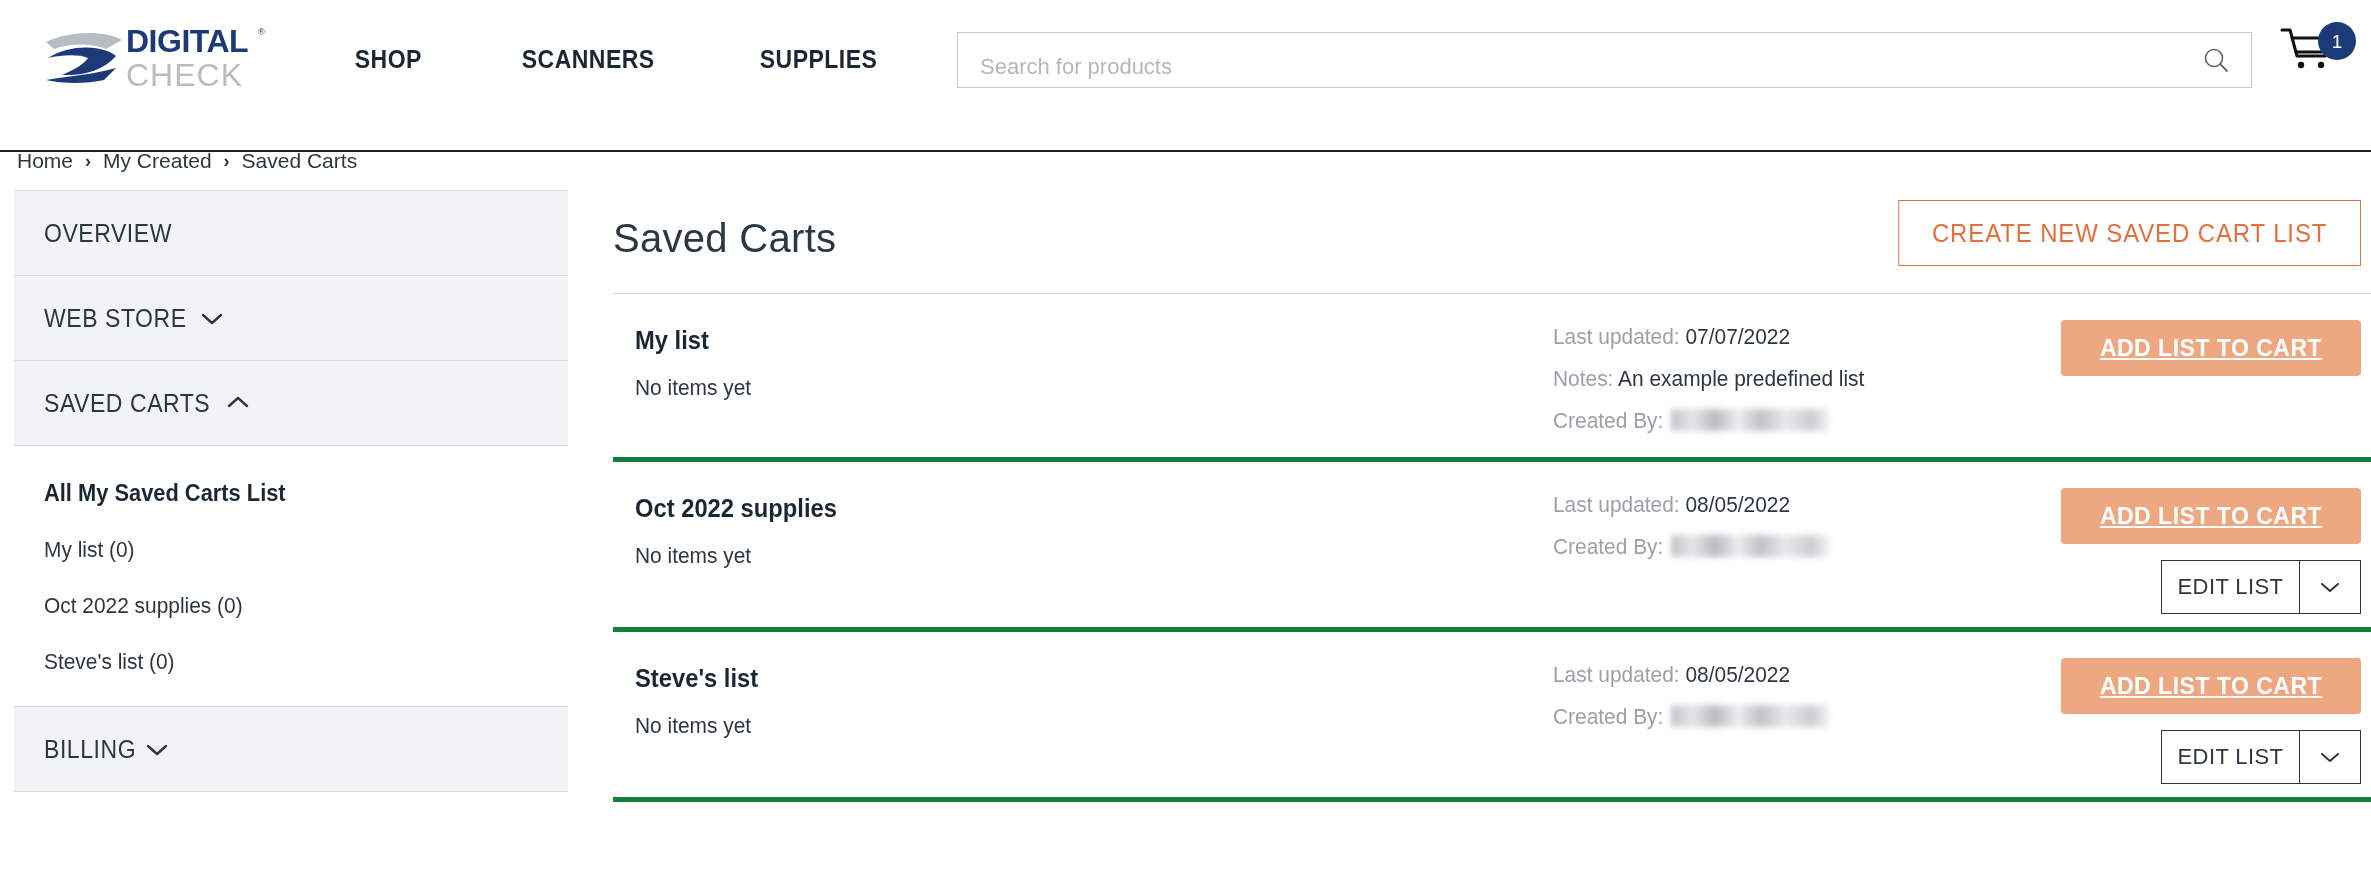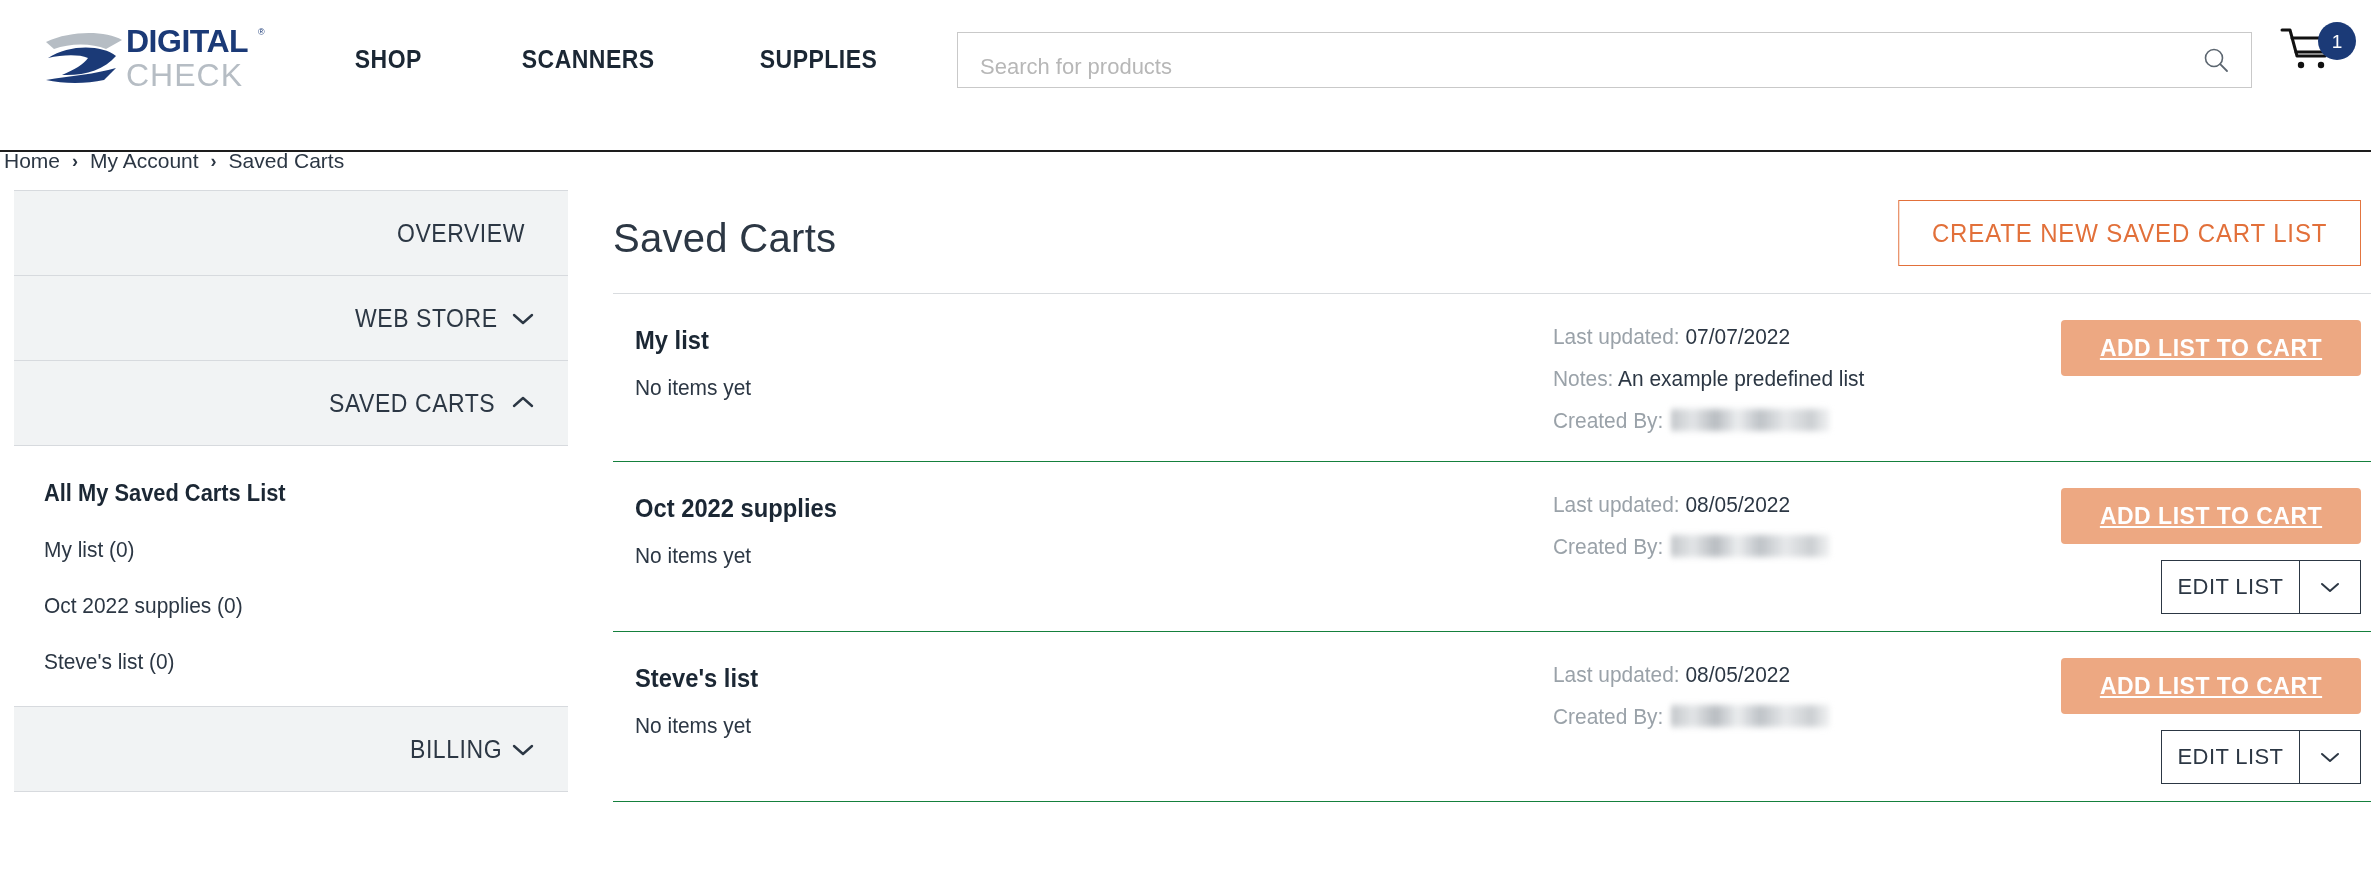--- a/index.html
+++ b/index.html
@@ -118,21 +118,21 @@
   }
 
   
   .breadcrumb {
     position: absolute;
     left: 0;
     top: 141px;
     height: 40px;
     display: flex;
     align-items: center;
-    padding-left: 4px;
+    padding-left: 17px;
     font-size: 21px;
     color: #2c3744;
   }
   .crumb { color: #2c3744; text-decoration: none; cursor: pointer; white-space: nowrap; }
   .crumb.current { cursor: default; }
   .crumb-sep {
     margin: 0 12px;
     color: #2c3744;
     font-size: 18px;
     font-weight: 700;
@@ -155,21 +155,21 @@
     top: 0;
     width: 554px;
   }
   .side-section {
     background: #f1f3f4;
     border-top: 1px solid #d7dade;
     border-bottom: 1px solid #d7dade;
     height: 86px;
     display: flex;
     align-items: center;
-    justify-content: flex-end;
+    justify-content: flex-start;
     padding: 0 32px 0 30px;
     cursor: pointer;
     margin-top: -1px;
   }
   .side-section:first-child { margin-top: 0; }
   .side-section-label {
     font-family: "Liberation Sans", sans-serif;
     font-size: 25px;
     color: #2c3744;
     letter-spacing: 0.6px;
@@ -243,21 +243,21 @@
     font-weight: 400;
     letter-spacing: 0.9px;
     cursor: pointer;
     white-space: nowrap;
     transform: scaleX(0.96);
     transform-origin: right center;
   }
 
   .cart-row {
     position: relative;
-    border-bottom: 1px solid #15803d;
+    border-bottom: 5px solid #15803d;
     min-height: 168px;
     padding: 30px 0 26px 0;
   }
   .cart-row.tall { min-height: 170px; }
 
   .row-left {
     position: absolute;
     left: 22px;
     top: 32px;
     width: 620px;
@@ -408,21 +408,21 @@
       <circle cx="21" cy="41" r="3.2" fill="#111111"></circle>
       <circle cx="41" cy="41" r="3.2" fill="#111111"></circle>
     </svg>
     <span class="cart-badge">1</span>
   </a>
 </header>
 
 <nav class="breadcrumb">
   <a class="crumb" href="#">Home</a>
   <span class="crumb-sep">›</span>
-  <a class="crumb" href="#">My Account</a>
+  <a class="crumb" href="#">My Created</a>
   <span class="crumb-sep">›</span>
   <span class="crumb current">Saved Carts</span>
 </nav>
 
 <div class="page-body">
 
   <aside class="sidebar">
 
     <div class="side-section">
       <span class="side-section-label">OVERVIEW</span>

